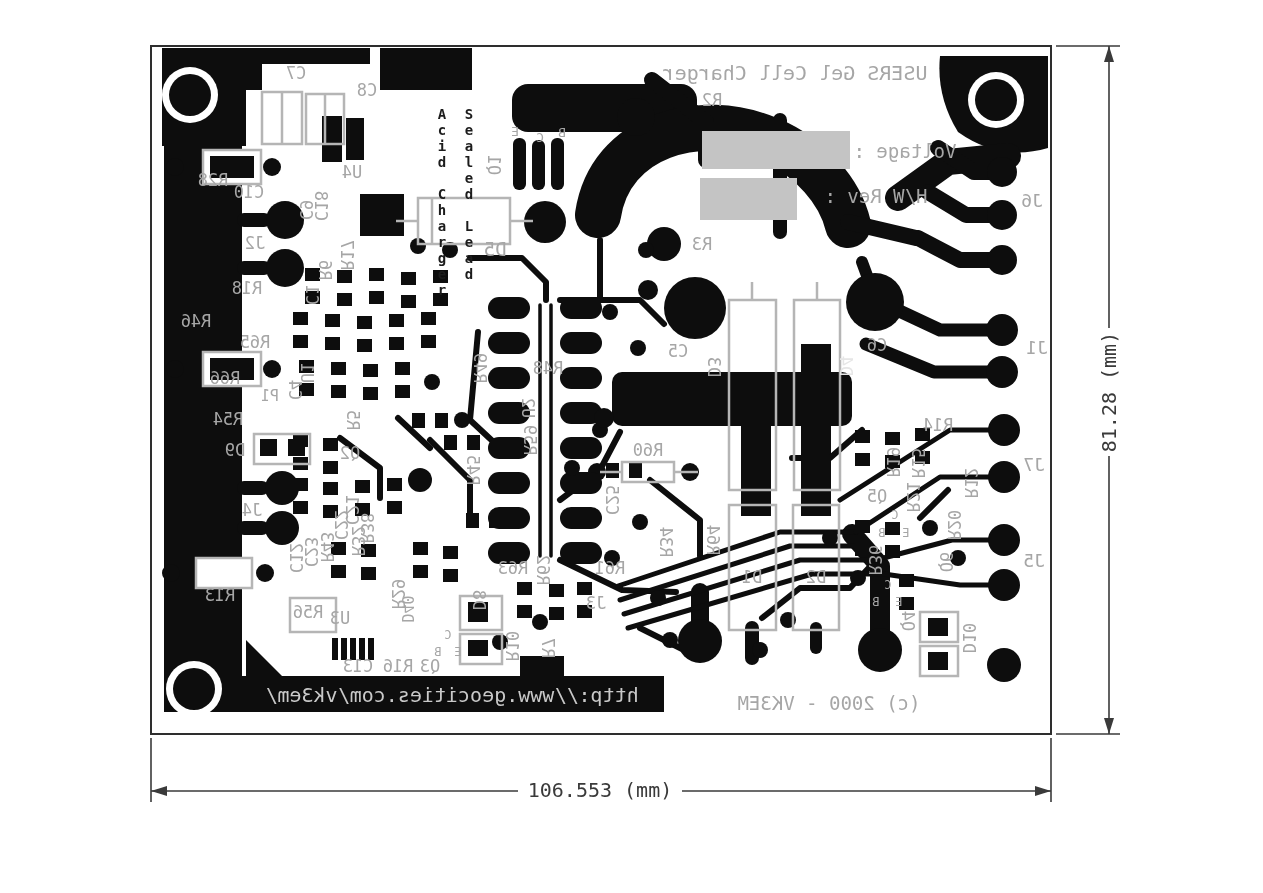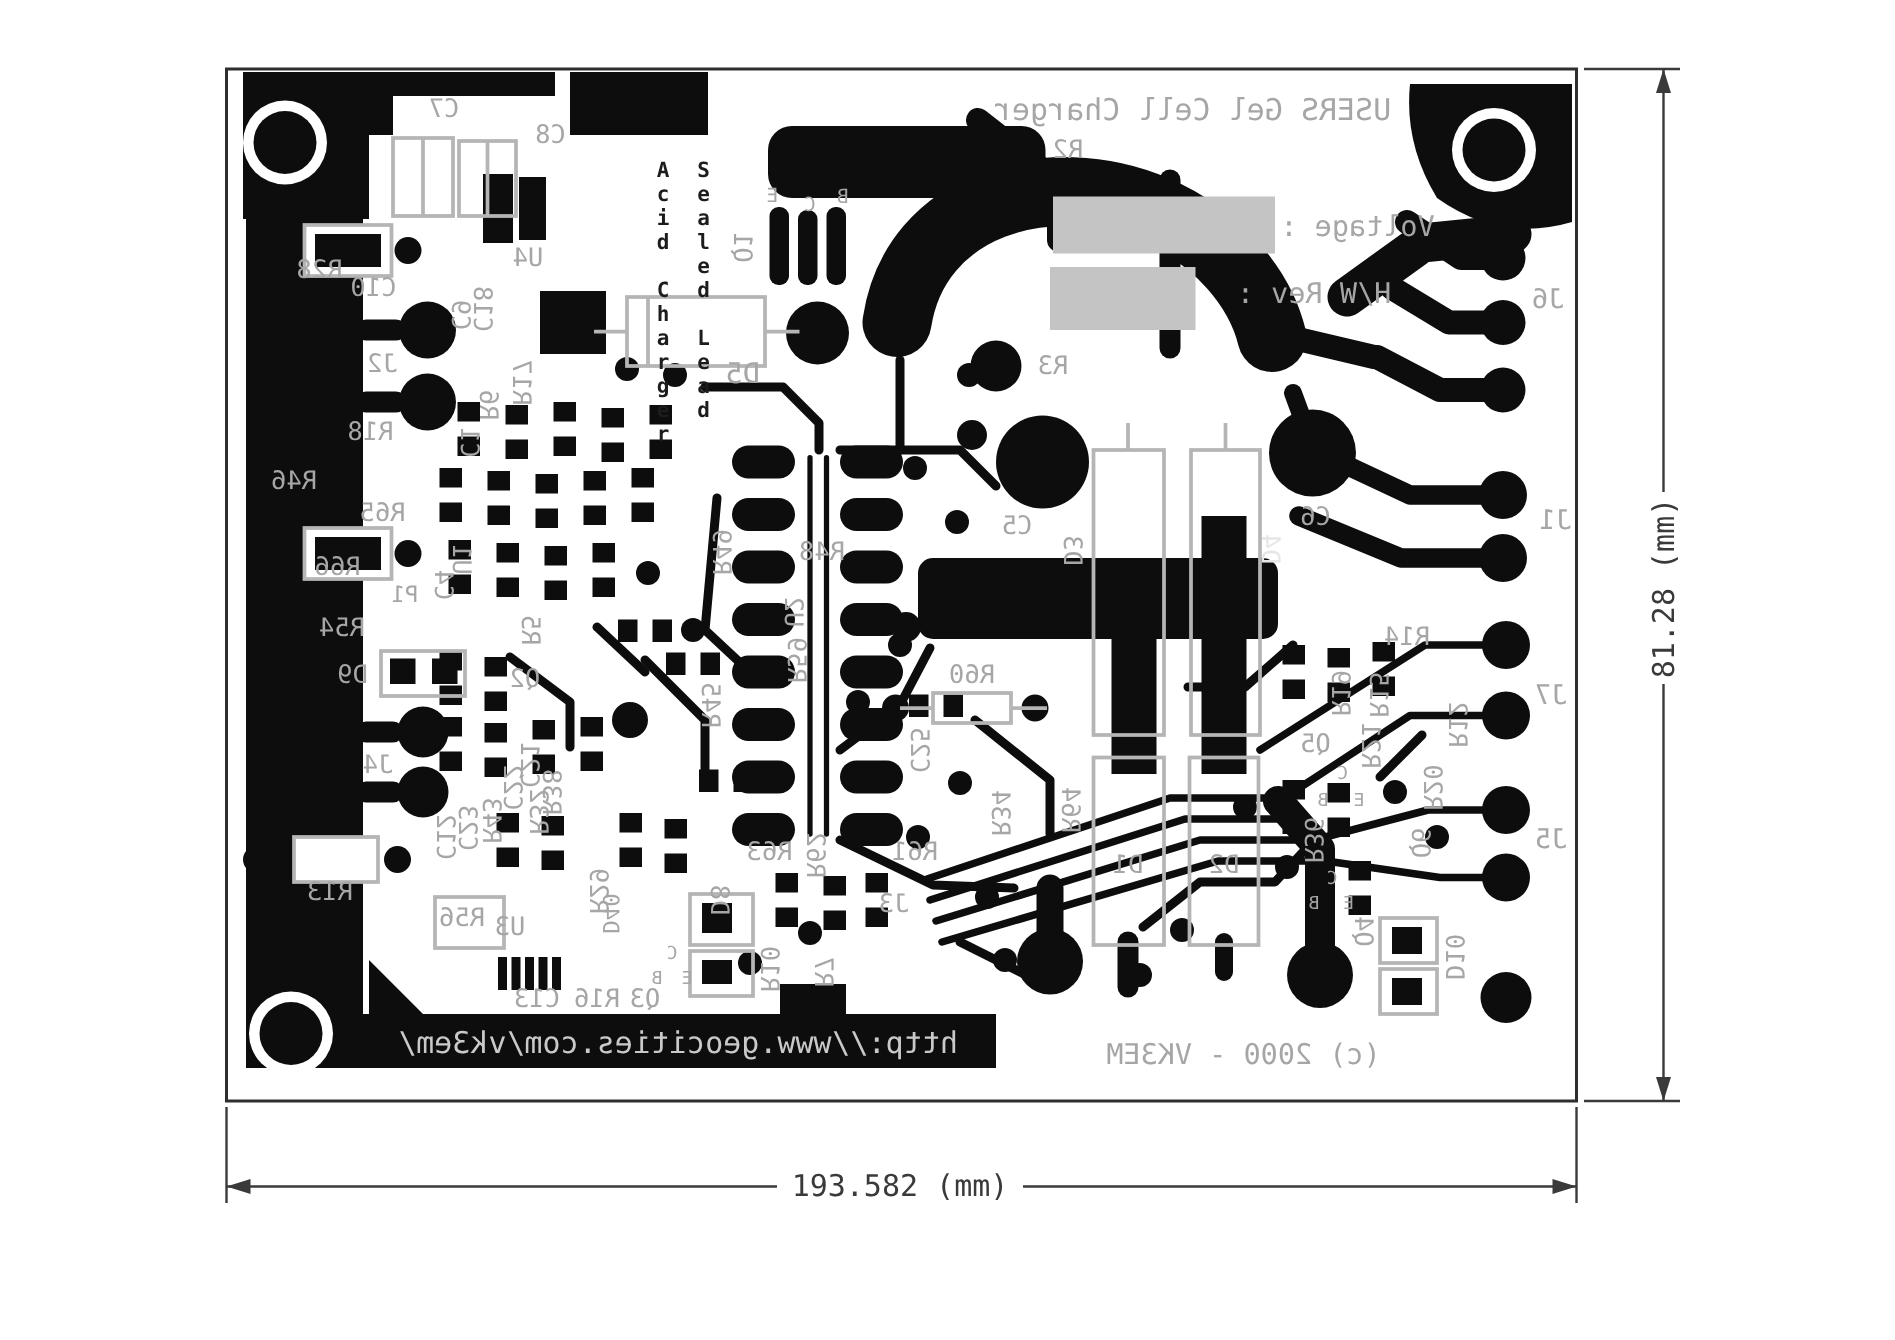--- a/index.html
+++ b/index.html
@@ -327,21 +327,21 @@
   <div class="mtxt lbl19" style="left:905px;top:151px;">Voltage :</div>
   <div class="mtxt lbl19" style="left:876px;top:196px;">H/W Rev :</div>
   <div class="mtxt urltxt" style="left:452px;top:695px;">http://www.geocities.com/vk3em/</div>
   <div class="mtxt lbl19" style="left:829px;top:703px;">(c) 2000 - VK3EM</div>
 
   <div class="sealed">
     <div>Sealed Lead</div>
     <div>Acid Charger</div>
   </div>
 
-  <div class="dimtxt" style="left:600px;top:790px;">193.582 (mm)</div>
+  <div class="dimtxt" style="left:600px;top:790px;">106.553 (mm)</div>
   <div class="dimtxt rot" style="left:1109px;top:392px;">81.28 (mm)</div>
 
   <div>
       <span class="dsg" style="left: 213px; top: 180px;">R28</span>
       <span class="dsg" style="left: 249px; top: 192px;">C10</span>
       <span class="dsg" style="left: 352px; top: 172px;">U4</span>
       <span class="dsg" style="left: 255px; top: 243px;">J2</span>
       <span class="dsg" style="left: 247px; top: 288px;">R18</span>
       <span class="dsg" style="left: 196px; top: 321px;">R46</span>
       <span class="dsg" style="left: 255px; top: 342px;">R65</span>

